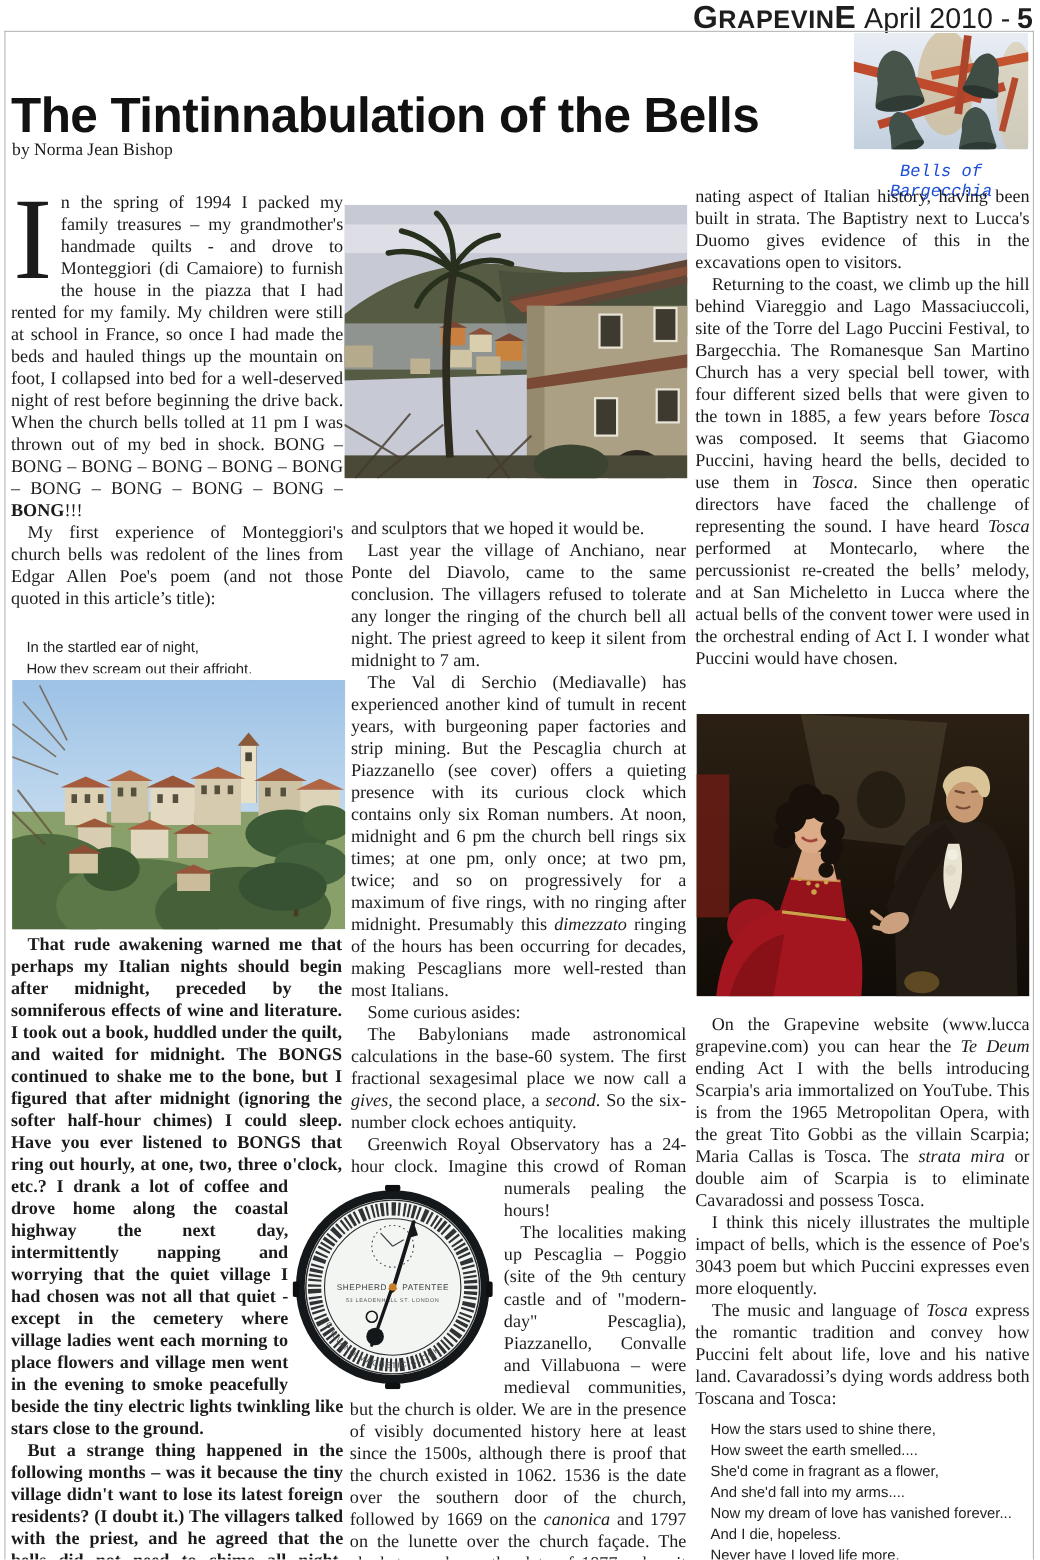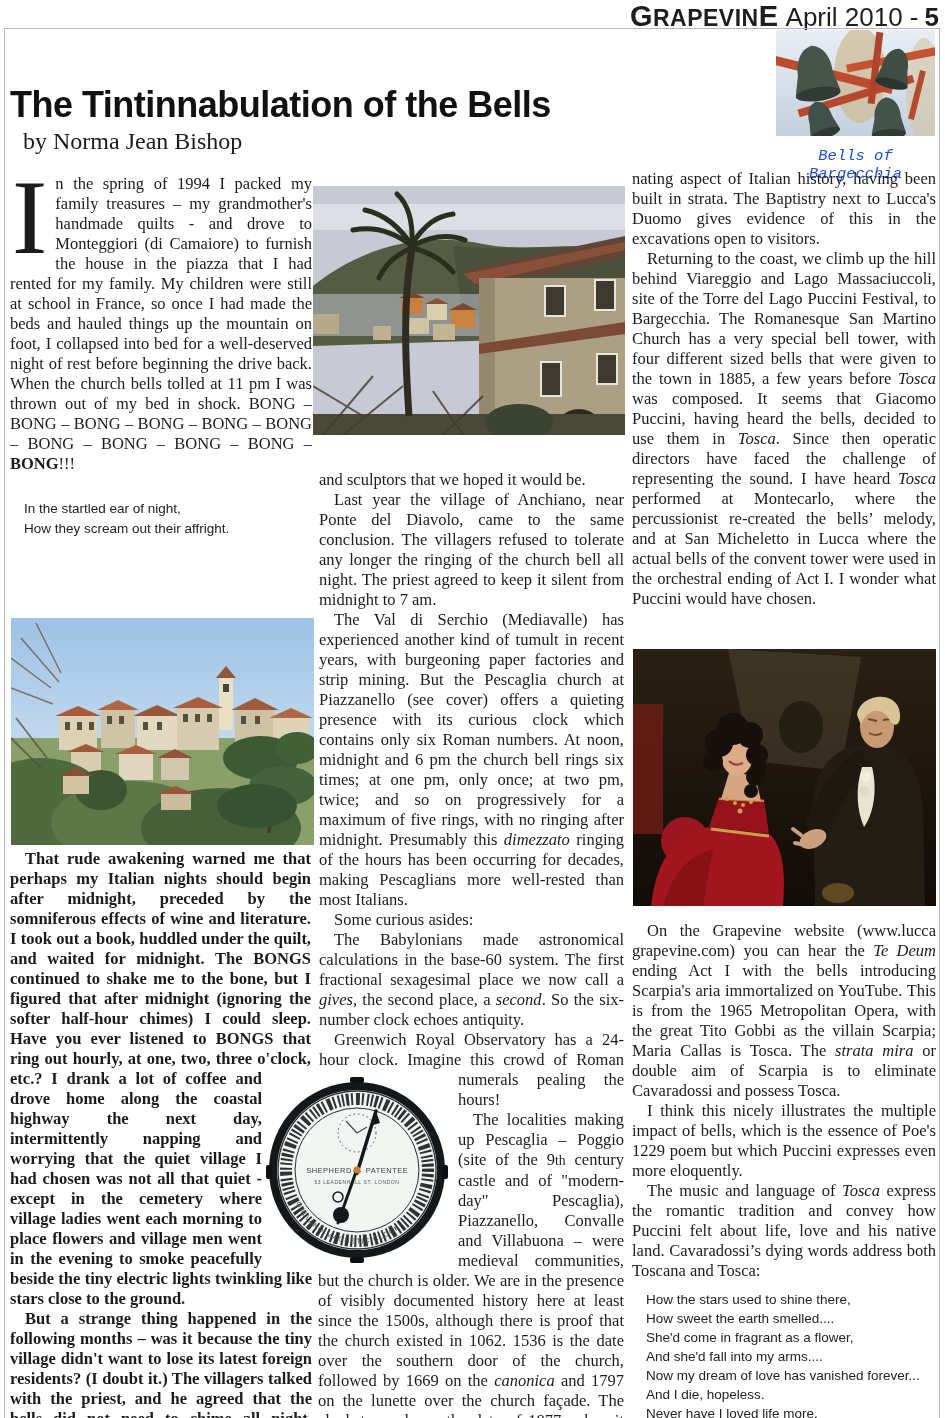--- a/index.html
+++ b/index.html
@@ -9,22 +9,22 @@
   
   #masthead{top:0;right:6px;height:28px;font-family:"Liberation Sans",sans-serif;
             color:#1e1e1e;white-space:nowrap;}
   #masthead .big{font-size:29px;font-weight:bold;letter-spacing:.5px;}
   #masthead .mid{font-size:23px;font-weight:bold;letter-spacing:.5px;}
   #masthead .issue{font-size:26px;font-weight:normal;margin-left:7px;}
   #masthead .pagenum{font-size:26px;font-weight:bold;margin-left:6px;}
   #frame{left:4px;top:28px;width:934px;height:1390px;border:1px solid #b7b7b7;border-bottom:none;}
   
   #title{left:10px;top:82px;width:760px;font-family:"Liberation Sans",sans-serif;
-         font-size:36px;font-weight:bold;letter-spacing:-.5px;color:#111;line-height:46px;}
-  #byline{left:23px;top:128px;font-size:24px;}
+         font-size:45px;font-weight:bold;letter-spacing:-.5px;color:#111;line-height:46px;}
+  #byline{left:11px;top:128px;font-size:16px;}
   
   .col{text-align:justify;}
   .col p{margin:0;font-size:16.5px;line-height:20px;text-align:justify;hyphens:auto;}
   .ind{text-indent:15px;}
   .dropcap{float:left;font-size:106px;line-height:80px;margin:4px 8px 0 2px;}
   .quote{font-family:"Liberation Sans",sans-serif;font-size:13.5px;line-height:19.5px;
          color:#222;margin:25px 0 0 14px;text-align:left;}
   .caption{font-style:italic;font-size:15.5px;color:#1d4ed8;font-family:Liberation Mono, monospace;}
   .photo{overflow:hidden;}
   .photo svg{display:block;}
@@ -82,20 +82,21 @@
           <path d="M0-26C-11-24-14-12-14-4L-18 12C-8 19 8 19 18 12L14-4C14-12 11-24 0-26Z" fill="#44524c"></path>
           <ellipse cx="0" cy="13" rx="18" ry="5.5" fill="#2e3a34"></ellipse>
         </g>
       </g>
     </svg>
   </div>
   <div class="abs caption" style="left:776px;top:147px;width:159px;text-align:center;">Bells of Bargecchia</div>
 
   <div class="abs col" style="left:10px;top:174px;width:302px;height:438px;overflow:hidden;">
     <p><span class="dropcap">I</span><span>n the spring of 1994 I packed my family treasures – my grandmother's handmade quilts - and drove to Monteggiori (di Camaiore) to furnish the house in the piazza that I had rented for my family. My children were still at school in France, so once I had made the beds and hauled things up the mountain on foot, I collapsed into bed for a well-deserved night of rest before beginning the drive back. When the church bells tolled at 11 pm I was thrown out of my bed in shock. BONG – BONG – BONG – BONG – BONG – BONG – BONG – BONG – BONG – BONG – <b>BONG</b>!!!</span></p>
+    <p class="ind">My first experience of Monteggiori's church bells was redolent of the lines from Edgar Allen Poe's poem (and not those quoted in this article’s title):</p>
     <div class="quote">
       <div>In the startled ear of night,</div>
       <div>How they scream out their affright.</div>
     </div>
   </div>
 
   <div class="abs photo" style="left:11px;top:618px;width:303px;height:227px;">
     <svg width="303" height="227" viewBox="0 0 303 227">
       <defs>
         <linearGradient id="skyv" x1="0" y1="0" x2="0" y2="1">
@@ -293,21 +294,21 @@
       <path d="M235 70 l9 2 M250 71 l8 -1" stroke="#6a4630" stroke-width="2"></path>
       <path d="M224 66 C226 46 260 40 266 60 C270 74 262 82 256 70 C250 58 234 58 228 76 Z" fill="#d9c497"></path>
       <ellipse cx="180" cy="190" rx="14" ry="9" fill="#caa07e" transform="rotate(-24 180 190)"></ellipse>
       <path d="M168 186 l-8 -6 M172 196 l-10 -2" stroke="#caa07e" stroke-width="4" stroke-linecap="round"></path>
       <ellipse cx="205" cy="244" rx="16" ry="10" fill="#6e5526" opacity=".8"></ellipse>
     </svg>
   </div>
 
   <div class="abs col" style="left:632px;top:921px;width:304px;height:497px;overflow:hidden;">
     <p class="ind">On the Grapevine website (www.lucca grapevine.com) you can hear the <i>Te Deum</i> ending Act I with the bells introducing Scarpia's aria immortalized on YouTube. This is from the 1965 Metropolitan Opera, with the great Tito Gobbi as the villain Scarpia; Maria Callas is Tosca. The <i>strata mira</i> or double aim of Scarpia is to eliminate Cavaradossi and possess Tosca.</p>
-    <p class="ind">I think this nicely illustrates the multiple impact of bells, which is the essence of Poe's 1229 poem but which Puccini expresses even more eloquently.</p>
+    <p class="ind">I think this nicely illustrates the multiple impact of bells, which is the essence of Poe's 3043 poem but which Puccini expresses even more eloquently.</p>
     <p class="ind">The music and language of <i>Tosca</i> express the romantic tradition and convey how Puccini felt about life, love and his native land. Cavaradossi’s dying words address both Toscana and Tosca:</p>
     <div class="quote" style="margin-top:9px;line-height:19px;">
       <div>How the stars used to shine there,</div>
       <div>How sweet the earth smelled....</div>
       <div>She'd come in fragrant as a flower,</div>
       <div>And she'd fall into my arms....</div>
       <div>Now my dream of love has vanished forever...</div>
       <div>And I die, hopeless.</div>
       <div>Never have I loved life more.</div>
     </div>

